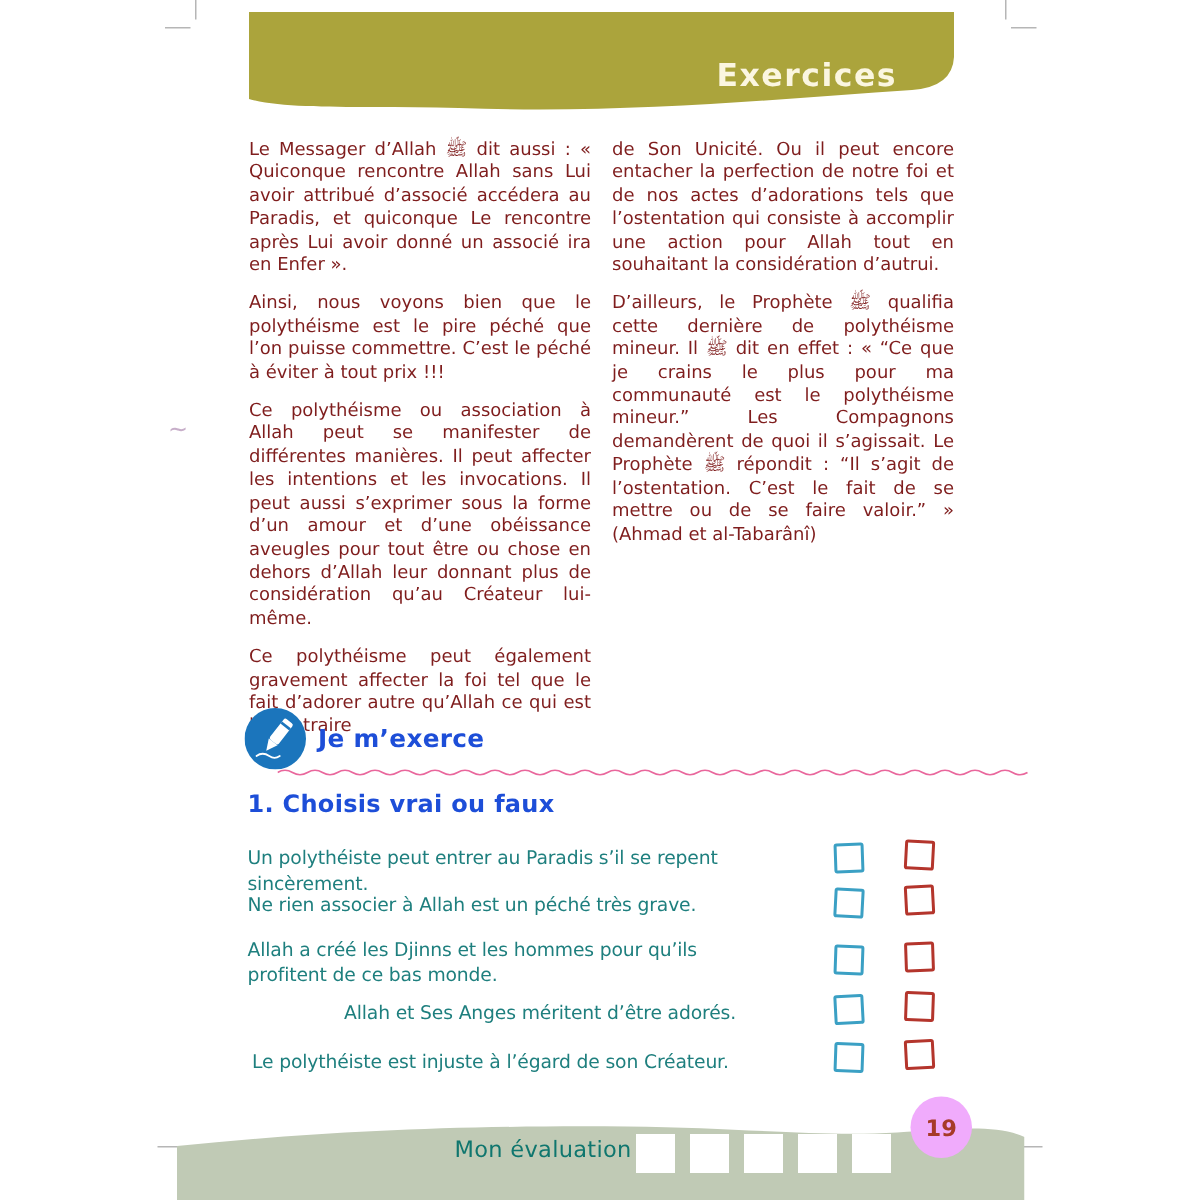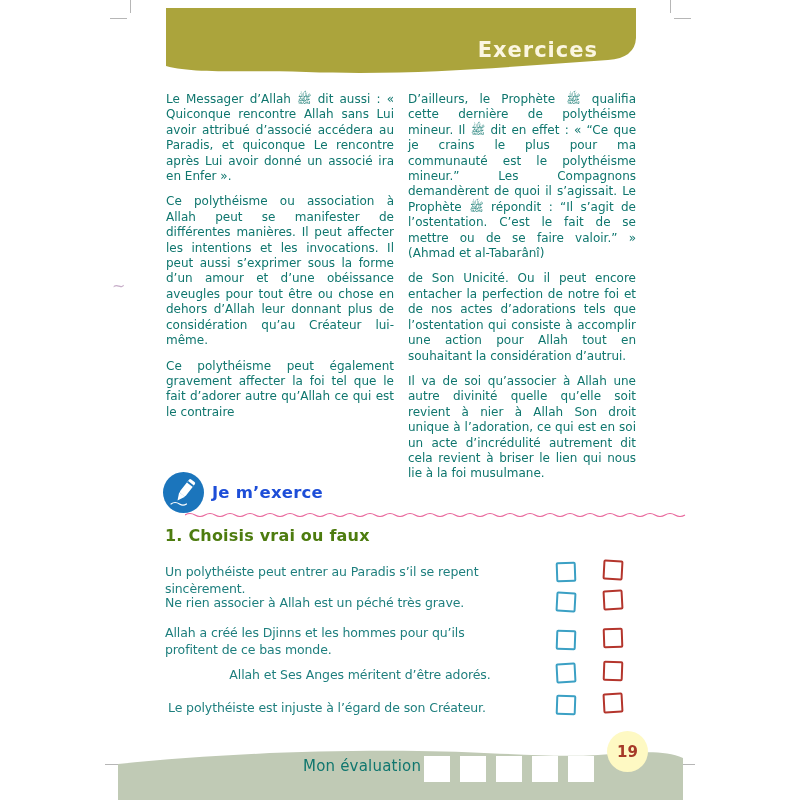--- a/index.html
+++ b/index.html
@@ -14,34 +14,34 @@
   .banner-wrap{position:absolute;left:166px;top:8px;width:470px;height:66px;}
   .banner-wrap svg{display:block;width:100%;height:100%;}
   .banner-title{
     position:absolute;right:38px;top:30px;
     color:#fbf6e0;font-size:21px;font-weight:bold;letter-spacing:1px;
   }
   
   .article{
     position:absolute;left:166px;top:92px;width:470px;
     display:flex;gap:14px;
-    color:#0f766e;font-size:12px;line-height:15.4px;text-align:justify;
+    color:#7f1d1d;font-size:12px;line-height:15.4px;text-align:justify;
   }
   .col{width:228px;}
   .col p{margin:0 0 10px 0;}
   
   .exo-icon{position:absolute;left:163px;top:472px;width:41px;height:41px;}
   .exo-title{
     position:absolute;left:212px;top:483px;
     color:#1d4ed8;font-size:16.5px;font-weight:bold;letter-spacing:.2px;
   }
   .wavy{position:absolute;left:185px;top:504px;width:505px;height:8px;}
   .question-title{
     position:absolute;left:165px;top:526px;
-    color:#4d7c0f;font-size:16px;font-weight:bold;letter-spacing:.2px;
+    color:#1d4ed8;font-size:16px;font-weight:bold;letter-spacing:.2px;
   }
   
   .statement{
     position:absolute;left:165px;width:390px;
     color:#1e7f7e;font-size:12.5px;line-height:17px;letter-spacing:-.1px;
   }
   .cbx{
     position:absolute;width:20px;height:20px;background:transparent;
     border-radius:2px;box-sizing:border-box;
   }
@@ -52,21 +52,21 @@
   .footer-band svg{display:block;width:100%;height:100%;}
   .footer-label{
     position:absolute;left:303px;top:757px;
     color:#0f766e;font-size:15px;letter-spacing:.2px;
   }
   .eval-box{
     position:absolute;top:756px;width:26px;height:26px;background:#ffffff;
   }
   .page-circle{
     position:absolute;left:607px;top:731px;width:41px;height:41px;
-    background:#fef9c3;border-radius:50%;
+    background:#f0abfc;border-radius:50%;
     display:flex;align-items:center;justify-content:center;
     color:#a63a28;font-size:15px;font-weight:bold;
   }
   .margin-mark{
     position:absolute;left:112px;top:276px;color:#c7aec9;font-size:16px;
   }
 </style>
 </head>
 <body>
 
@@ -84,27 +84,27 @@
     <path d="M0,0 L470,0 L470,30 Q469,50 442,52 C350,58 255,68 140,64 C80,62 28,66 0,58 Z" fill="#aba43c"></path>
   </svg>
   <div class="banner-title">Exercices</div>
 </div>
 
 <div class="margin-mark">~</div>
 
 <div class="article">
   <div class="col">
     <p>Le Messager d’Allah ﷺ dit aussi : « Quiconque rencontre Allah sans Lui avoir attribué d’associé accédera au Paradis, et quiconque Le rencontre après Lui avoir donné un associé ira en Enfer ».</p>
+    <p>Ainsi, nous voyons bien que le polythéisme est le pire péché que l’on puisse commettre. C’est le péché à éviter à tout prix !!!</p>
     <p>Ce polythéisme ou association à Allah peut se manifester de différentes manières. Il peut affecter les intentions et les invocations. Il peut aussi s’exprimer sous la forme d’un amour et d’une obéissance aveugles pour tout être ou chose en dehors d’Allah leur donnant plus de considération qu’au Créateur lui-même.</p>
     <p>Ce polythéisme peut également gravement affecter la foi tel que le fait d’adorer autre qu’Allah ce qui est le contraire</p>
   </div>
   <div class="col">
+    <p>de Son Unicité. Ou il peut encore entacher la perfection de notre foi et de nos actes d’adorations tels que l’ostentation qui consiste  à accomplir une action pour Allah tout en souhaitant la considération d’autrui.</p>
     <p>D’ailleurs, le Prophète ﷺ qualifia cette dernière de polythéisme mineur. Il ﷺ dit en effet : « “Ce que je crains le plus pour ma communauté est le polythéisme mineur.” Les Compagnons demandèrent de quoi il s’agissait. Le Prophète ﷺ  répondit : “Il s’agit de l’ostentation. C’est le fait de se mettre ou de se faire valoir.” » (Ahmad et al-Tabarânî)</p>
-    <p>de Son Unicité. Ou il peut encore entacher la perfection de notre foi et de nos actes d’adorations tels que l’ostentation qui consiste  à accomplir une action pour Allah tout en souhaitant la considération d’autrui.</p>
-    <p>Il va de soi qu’associer à Allah une autre divinité quelle qu’elle soit revient à nier à Allah Son droit unique à l’adoration, ce qui est en soi un acte d’incrédulité autrement dit cela revient à briser le lien qui nous lie à la foi musulmane.</p>
   </div>
 </div>
 
 <div class="exo-icon">
   <svg viewBox="0 0 41 41">
     <circle cx="20.5" cy="20.5" r="20.5" fill="#1b75bc"></circle>
     <g transform="rotate(38 20.5 20.5)">
       <rect x="17" y="5.5" width="7.4" height="17.5" rx="1.6" fill="#ffffff"></rect>
       <rect x="17" y="8.6" width="7.4" height="1.8" fill="#1b75bc"></rect>
       <path d="M17,23 L24.4,23 L20.7,30.5 Z" fill="#ffffff"></path>

